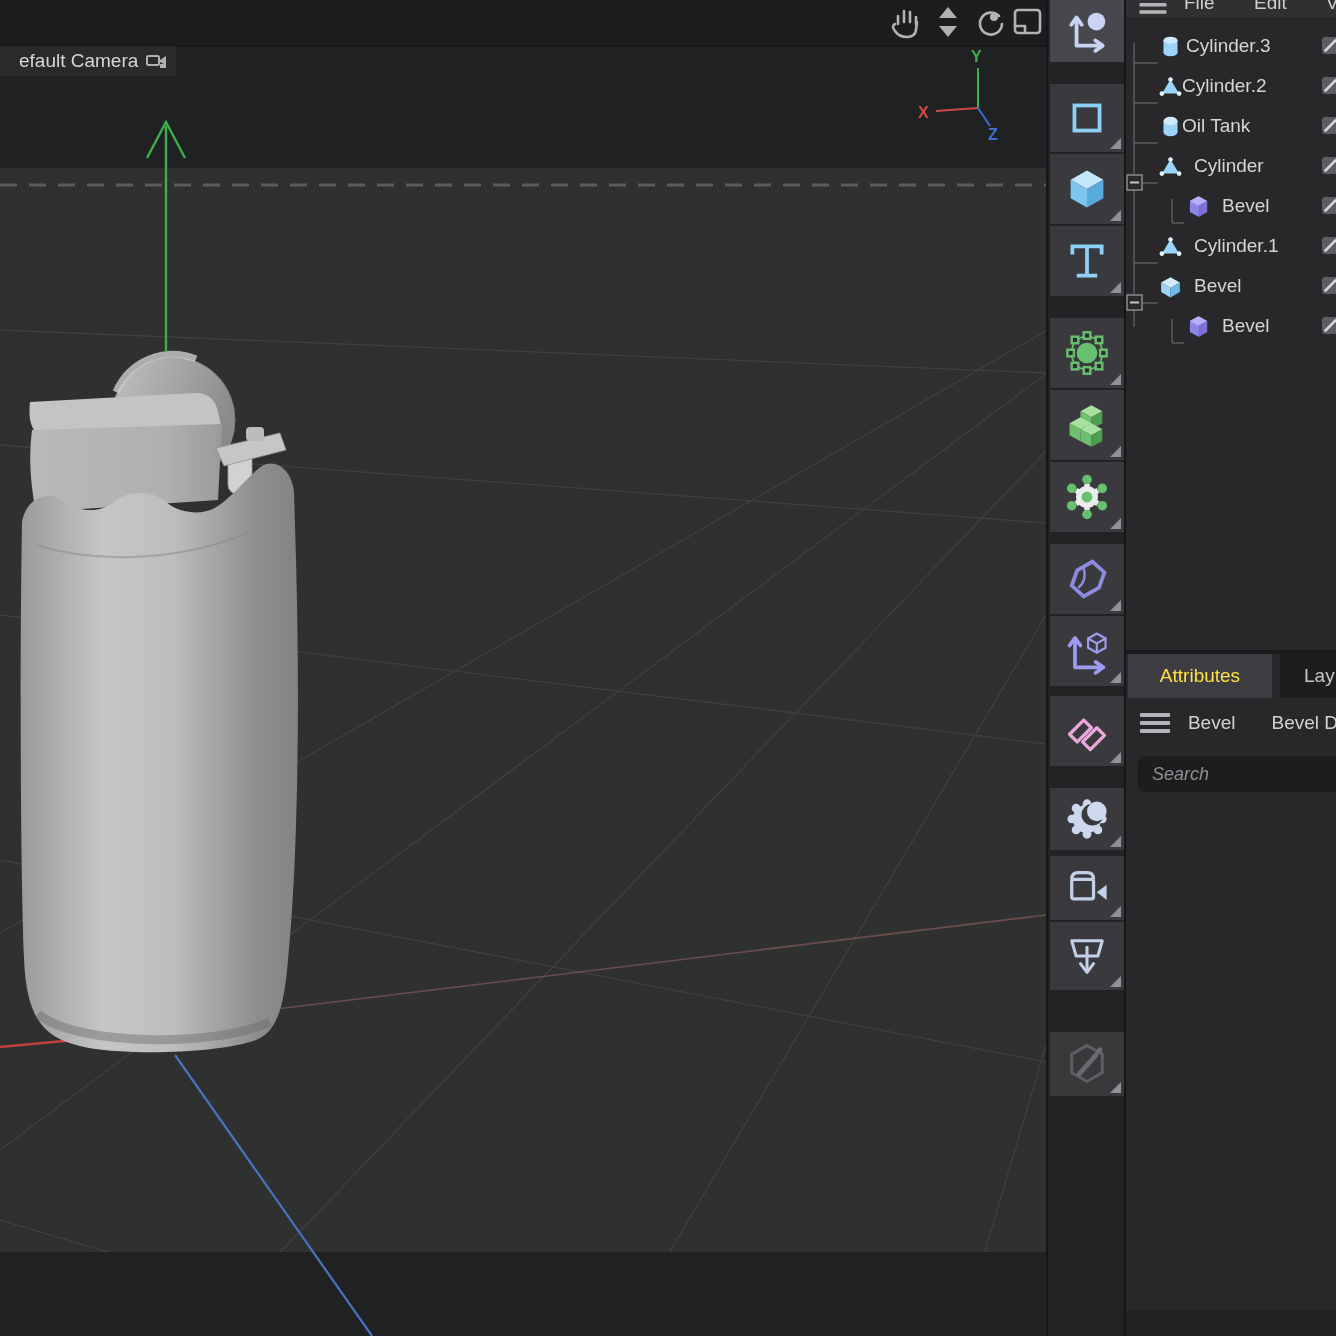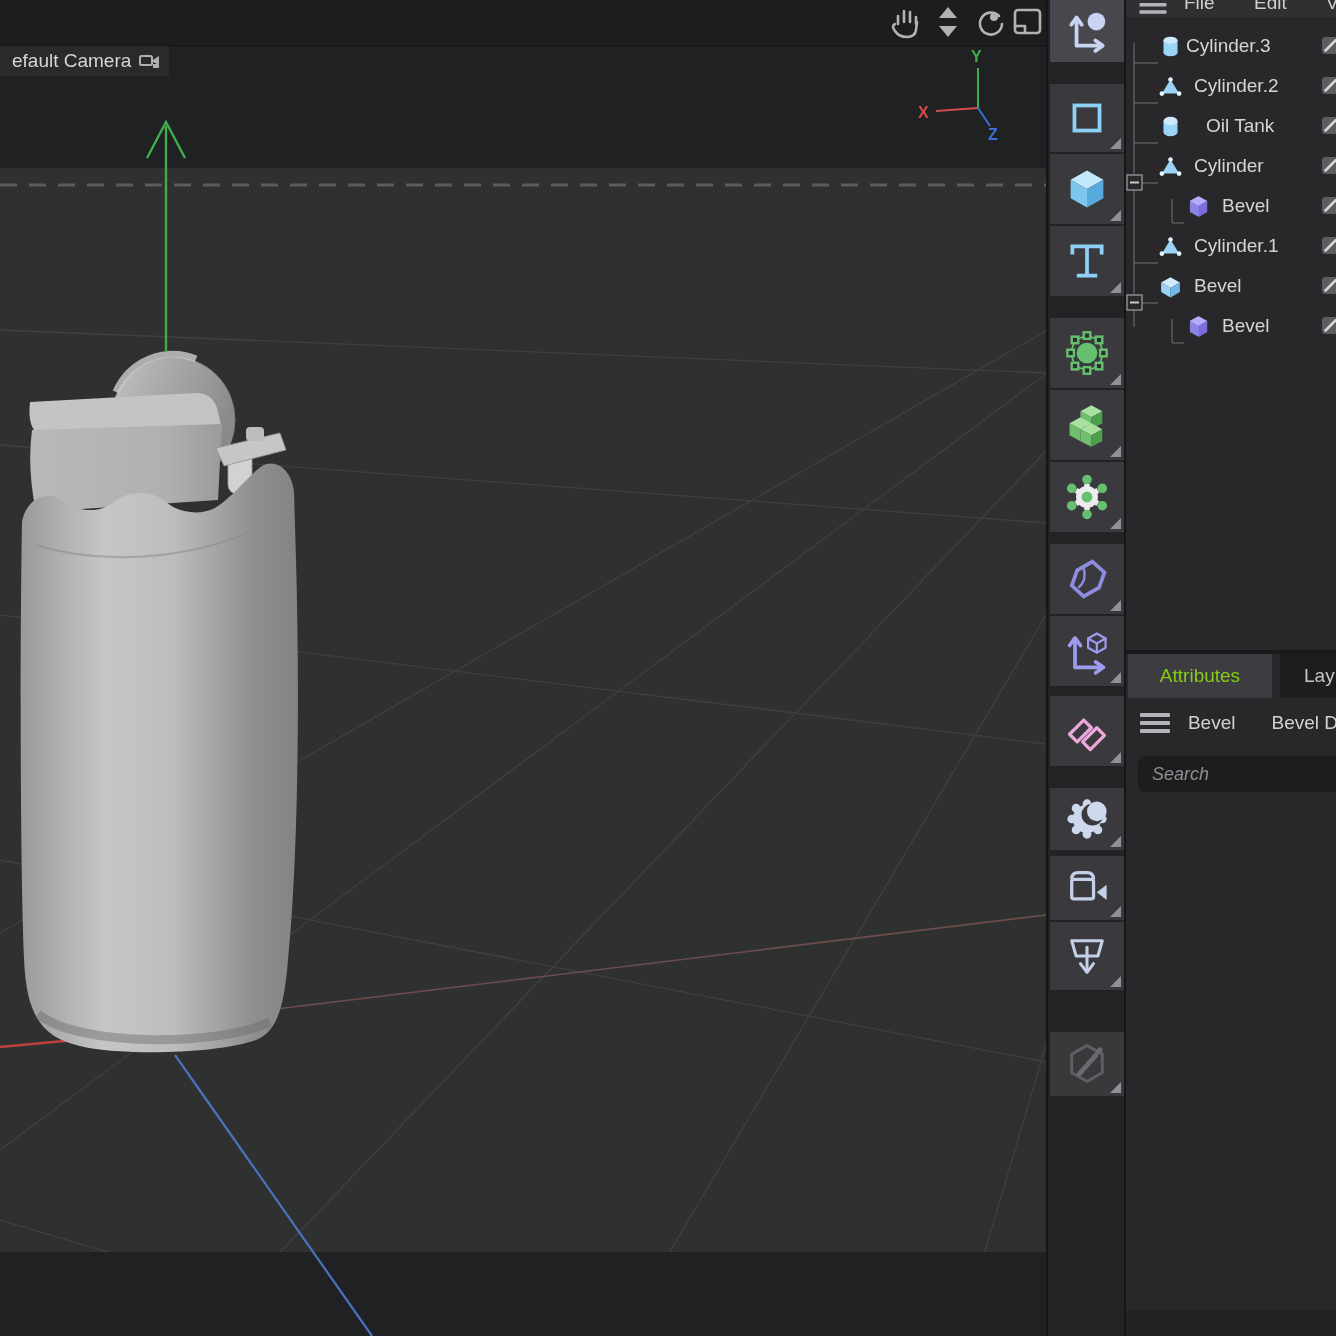--- a/index.html
+++ b/index.html
@@ -2,21 +2,21 @@
 <html><head>
 <meta charset="utf-8">
 <style>
   html,body{margin:0;padding:0;background:#111;}
   .stage{position:relative;width:1336px;height:1336px;overflow:hidden;
          font-family:"Liberation Sans",sans-serif;background:#1e1e1f;}
   
   .viewport{position:absolute;left:0;top:0;width:1046px;height:1336px;background:#2f3030;}
   .vp-svg{position:absolute;left:0;top:0;}
   .camera-label{position:absolute;left:0;top:46px;height:30px;background:#2a2a2b;
-    color:#d6d6d6;font-size:19px;line-height:30px;padding:0 8px 0 12px;display:flex;align-items:center;gap:8px;}
+    color:#d6d6d6;font-size:19px;line-height:30px;padding:0 8px 0 19px;display:flex;align-items:center;gap:8px;}
   
   .toolbar{position:absolute;left:1046px;top:0;width:78px;height:1336px;background:#232326;border-left:2px solid #161617;}
   .tile{position:absolute;left:2px;width:74px;background:#3a3a3e;display:flex;align-items:center;justify-content:center;}
   .tile.active{background:#47474d;}
   .tile.dim{background:#39393c;}
   .tile::after{content:'';position:absolute;right:3px;bottom:3px;
     border-left:11px solid transparent;border-bottom:11px solid #90909a;}
   .tile.no-tri::after{display:none;}
   
   .panel{position:absolute;left:1124px;top:0;width:212px;height:1336px;background:#28282a;border-left:2px solid #161617;}
@@ -27,21 +27,21 @@
   .hamb span:nth-child(1){top:0}.hamb span:nth-child(2){top:8px}.hamb span:nth-child(3){top:16px}
   .om-rows{position:absolute;left:0;top:17px;width:212px;height:340px;}
   .om-row{position:absolute;left:0;width:212px;height:40px;}
   .om-row .lbl{position:absolute;top:0;height:40px;line-height:40px;font-size:19px;color:#d5d5d7;white-space:nowrap;}
   .om-row svg.oicon{position:absolute;top:8px;width:25px;height:25px;}
   .toggle{position:absolute;left:196px;top:11px;width:17px;height:17px;border-radius:3px;background:#5c5c61;}
   .tree-svg{position:absolute;left:0;top:17px;pointer-events:none;}
   .attr-divider{position:absolute;left:0;top:650px;width:212px;height:4px;background:#1a1a1c;}
   .attr-tabs{position:absolute;left:0;top:654px;width:212px;height:44px;background:#28282a;}
   .attr-tab{position:absolute;top:0;height:44px;line-height:44px;font-size:19px;text-align:center;}
-  .attr-tab.active{left:2px;width:144px;background:#3d3d41;color:#84cc16;}
+  .attr-tab.active{left:2px;width:144px;background:#3d3d41;color:#fde047;}
   .attr-tab.inactive{left:154px;width:58px;background:#1d1d1f;color:#c6c6c8;
     overflow:hidden;text-align:left;padding-left:24px;}
   .attr-modebar{position:absolute;left:0;top:698px;width:212px;height:50px;background:#28282a;
     display:flex;align-items:center;color:#d2d2d4;font-size:19px;}
   .attr-modebar .hamb{margin-left:14px;}
   .attr-modebar .mode{margin-left:22px;}
   .attr-modebar .userd{margin-left:36px;white-space:nowrap;}
   .search{position:absolute;left:12px;top:756px;width:215px;height:36px;background:#1d1d1f;
     border:none;outline:none;border-radius:8px;color:#cfcfcf;font-size:18px;padding:0 14px;box-sizing:border-box;
     font-family:"Liberation Sans",sans-serif;}
@@ -370,30 +370,30 @@
           </svg>
           <span class="lbl" style="left:60px">Cylinder.3</span>
           <div class="toggle"><svg width="17" height="17">
               <line x1="3.5" y1="13.5" x2="13.5" y2="3.5" stroke="#d8d8dc" stroke-width="2.6" stroke-linecap="round"></line>
             </svg></div>
         </div>
         <div class="om-row" style="top: 49px;">
           <svg class="oicon" style="left:32px">
             <use href="#icon-polygon"></use>
           </svg>
-          <span class="lbl" style="left:68px">Cylinder.2</span>
+          <span class="lbl" style="left:56px">Cylinder.2</span>
           <div class="toggle"><svg width="17" height="17">
               <line x1="3.5" y1="13.5" x2="13.5" y2="3.5" stroke="#d8d8dc" stroke-width="2.6" stroke-linecap="round"></line>
             </svg></div>
         </div>
         <div class="om-row" style="top: 89px;">
           <svg class="oicon" style="left:32px">
             <use href="#icon-oiltank"></use>
           </svg>
-          <span class="lbl" style="left:80px">Oil Tank</span>
+          <span class="lbl" style="left:56px">Oil Tank</span>
           <div class="toggle"><svg width="17" height="17">
               <line x1="3.5" y1="13.5" x2="13.5" y2="3.5" stroke="#d8d8dc" stroke-width="2.6" stroke-linecap="round"></line>
             </svg></div>
         </div>
         <div class="om-row" style="top: 129px;">
           <svg class="oicon" style="left:32px">
             <use href="#icon-polygon"></use>
           </svg>
           <span class="lbl" style="left:68px">Cylinder</span>
           <div class="toggle"><svg width="17" height="17">

